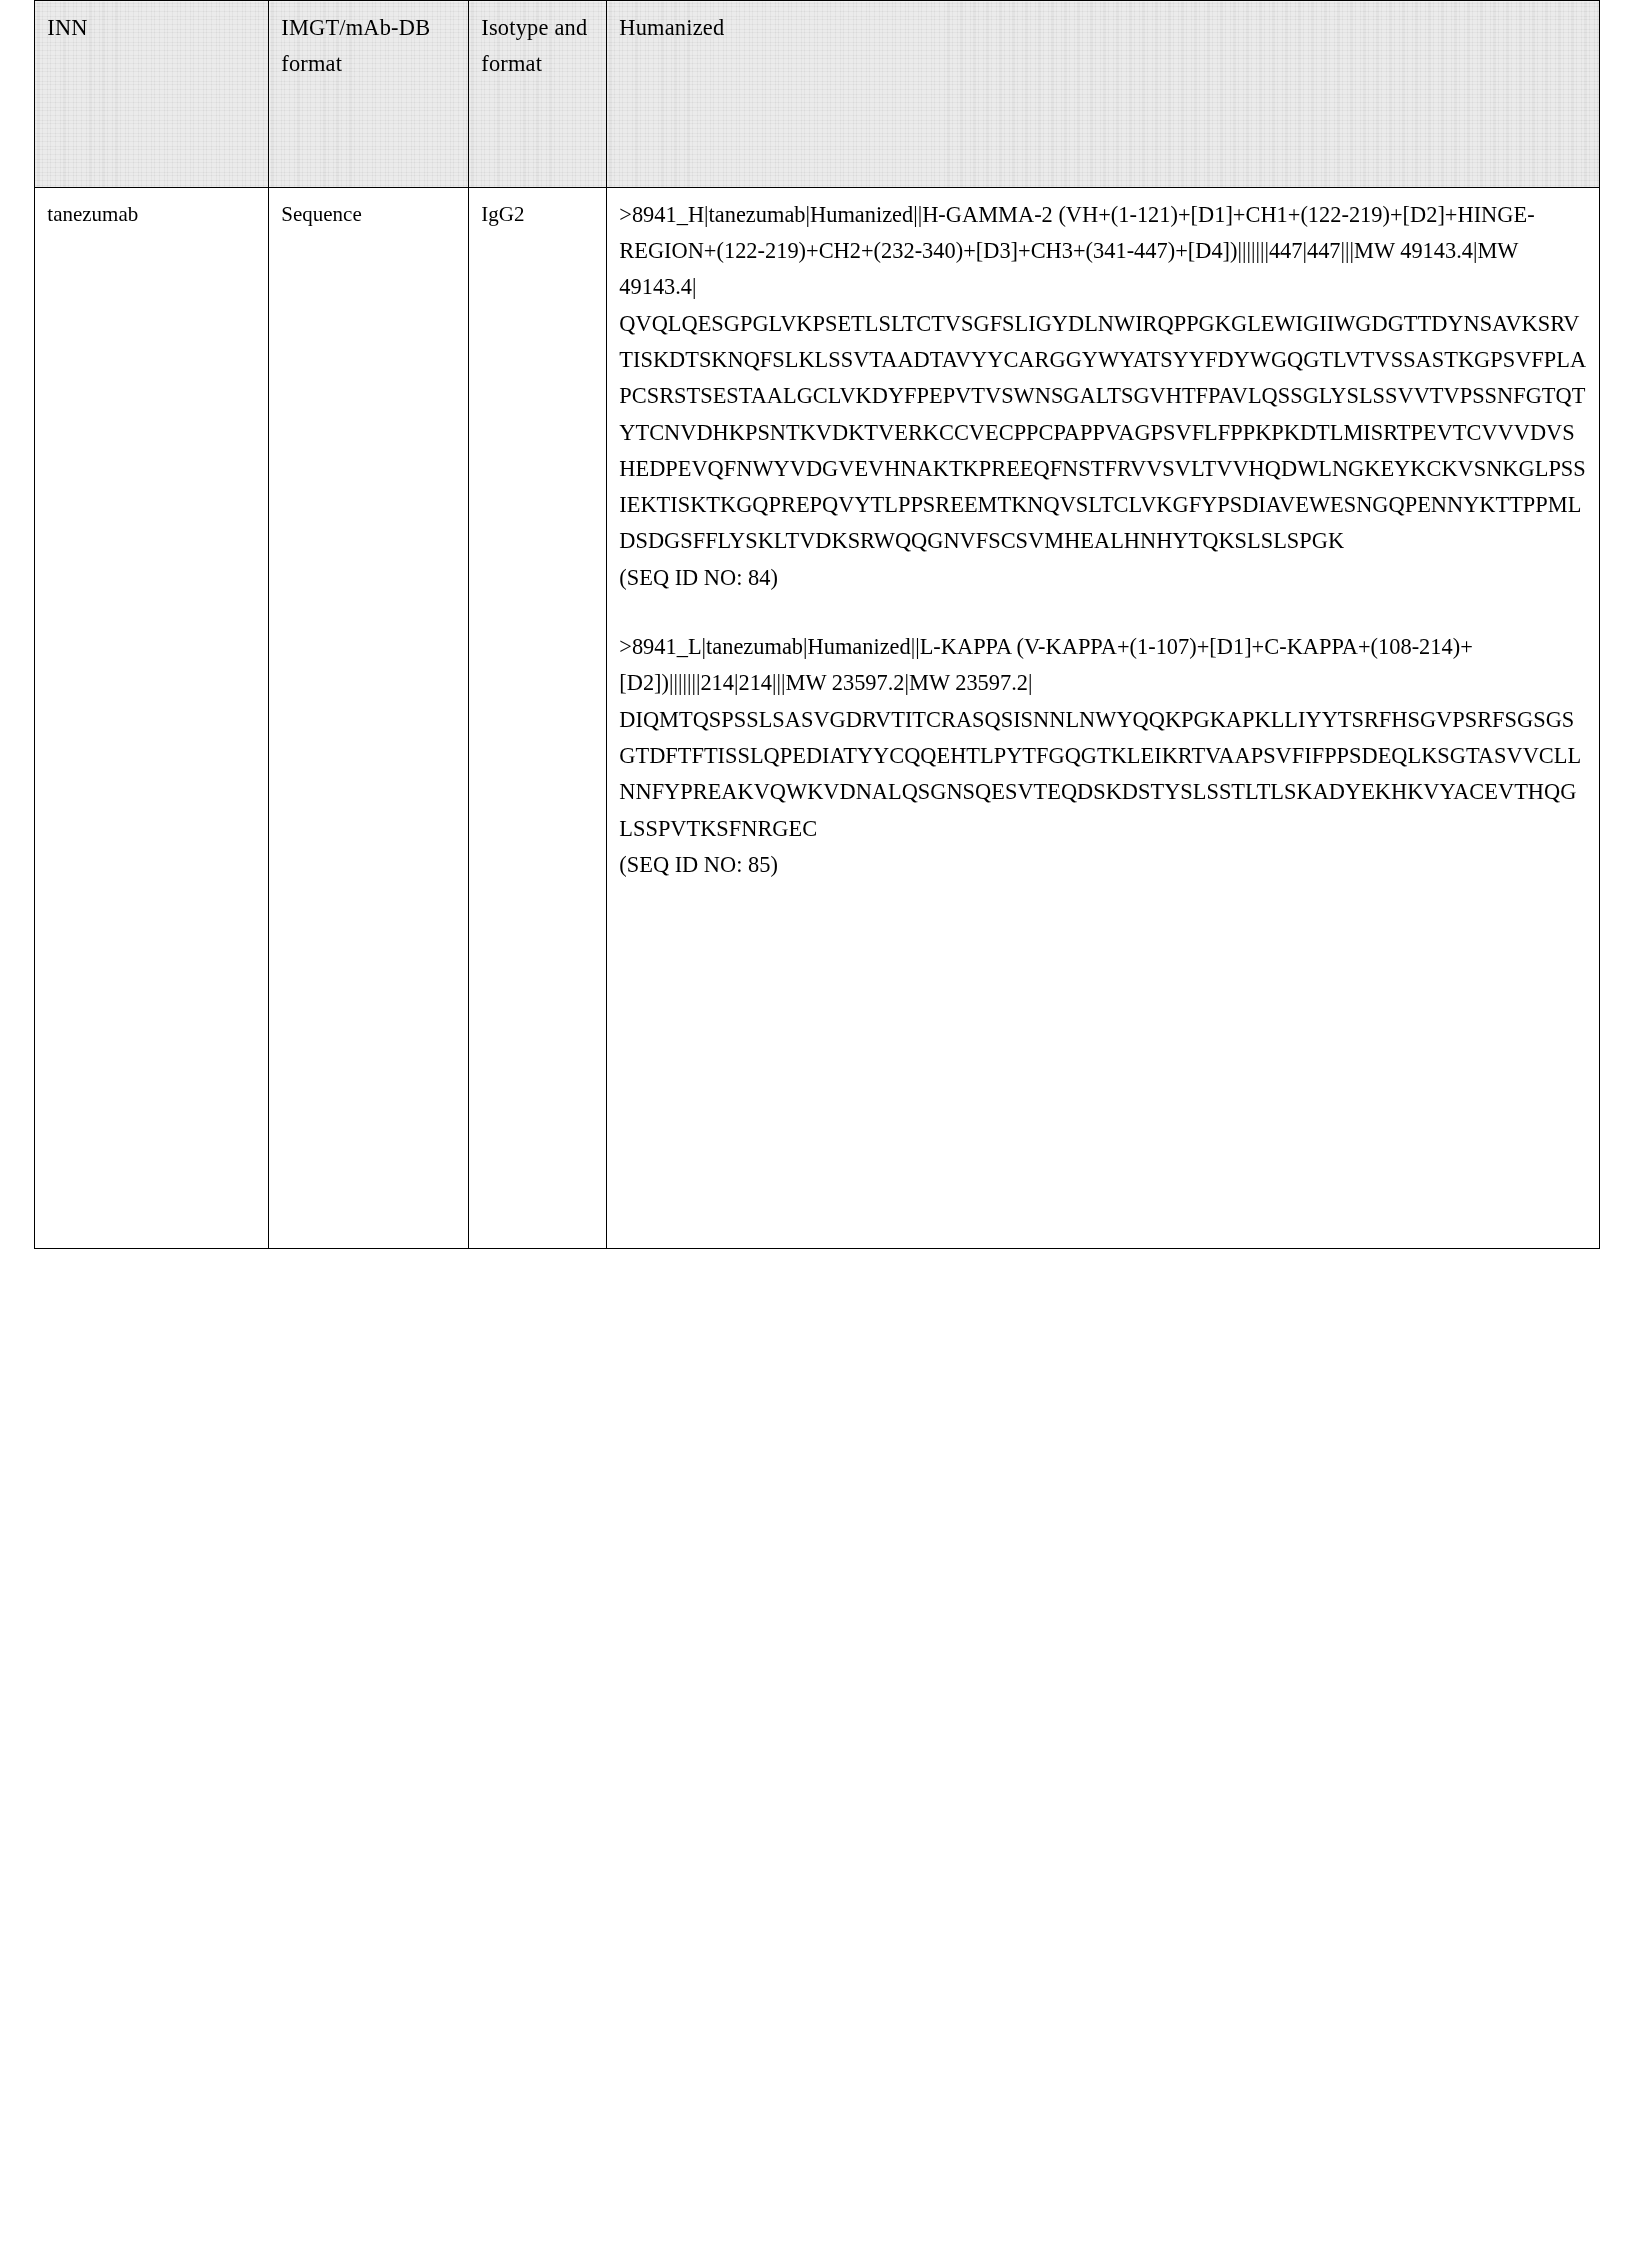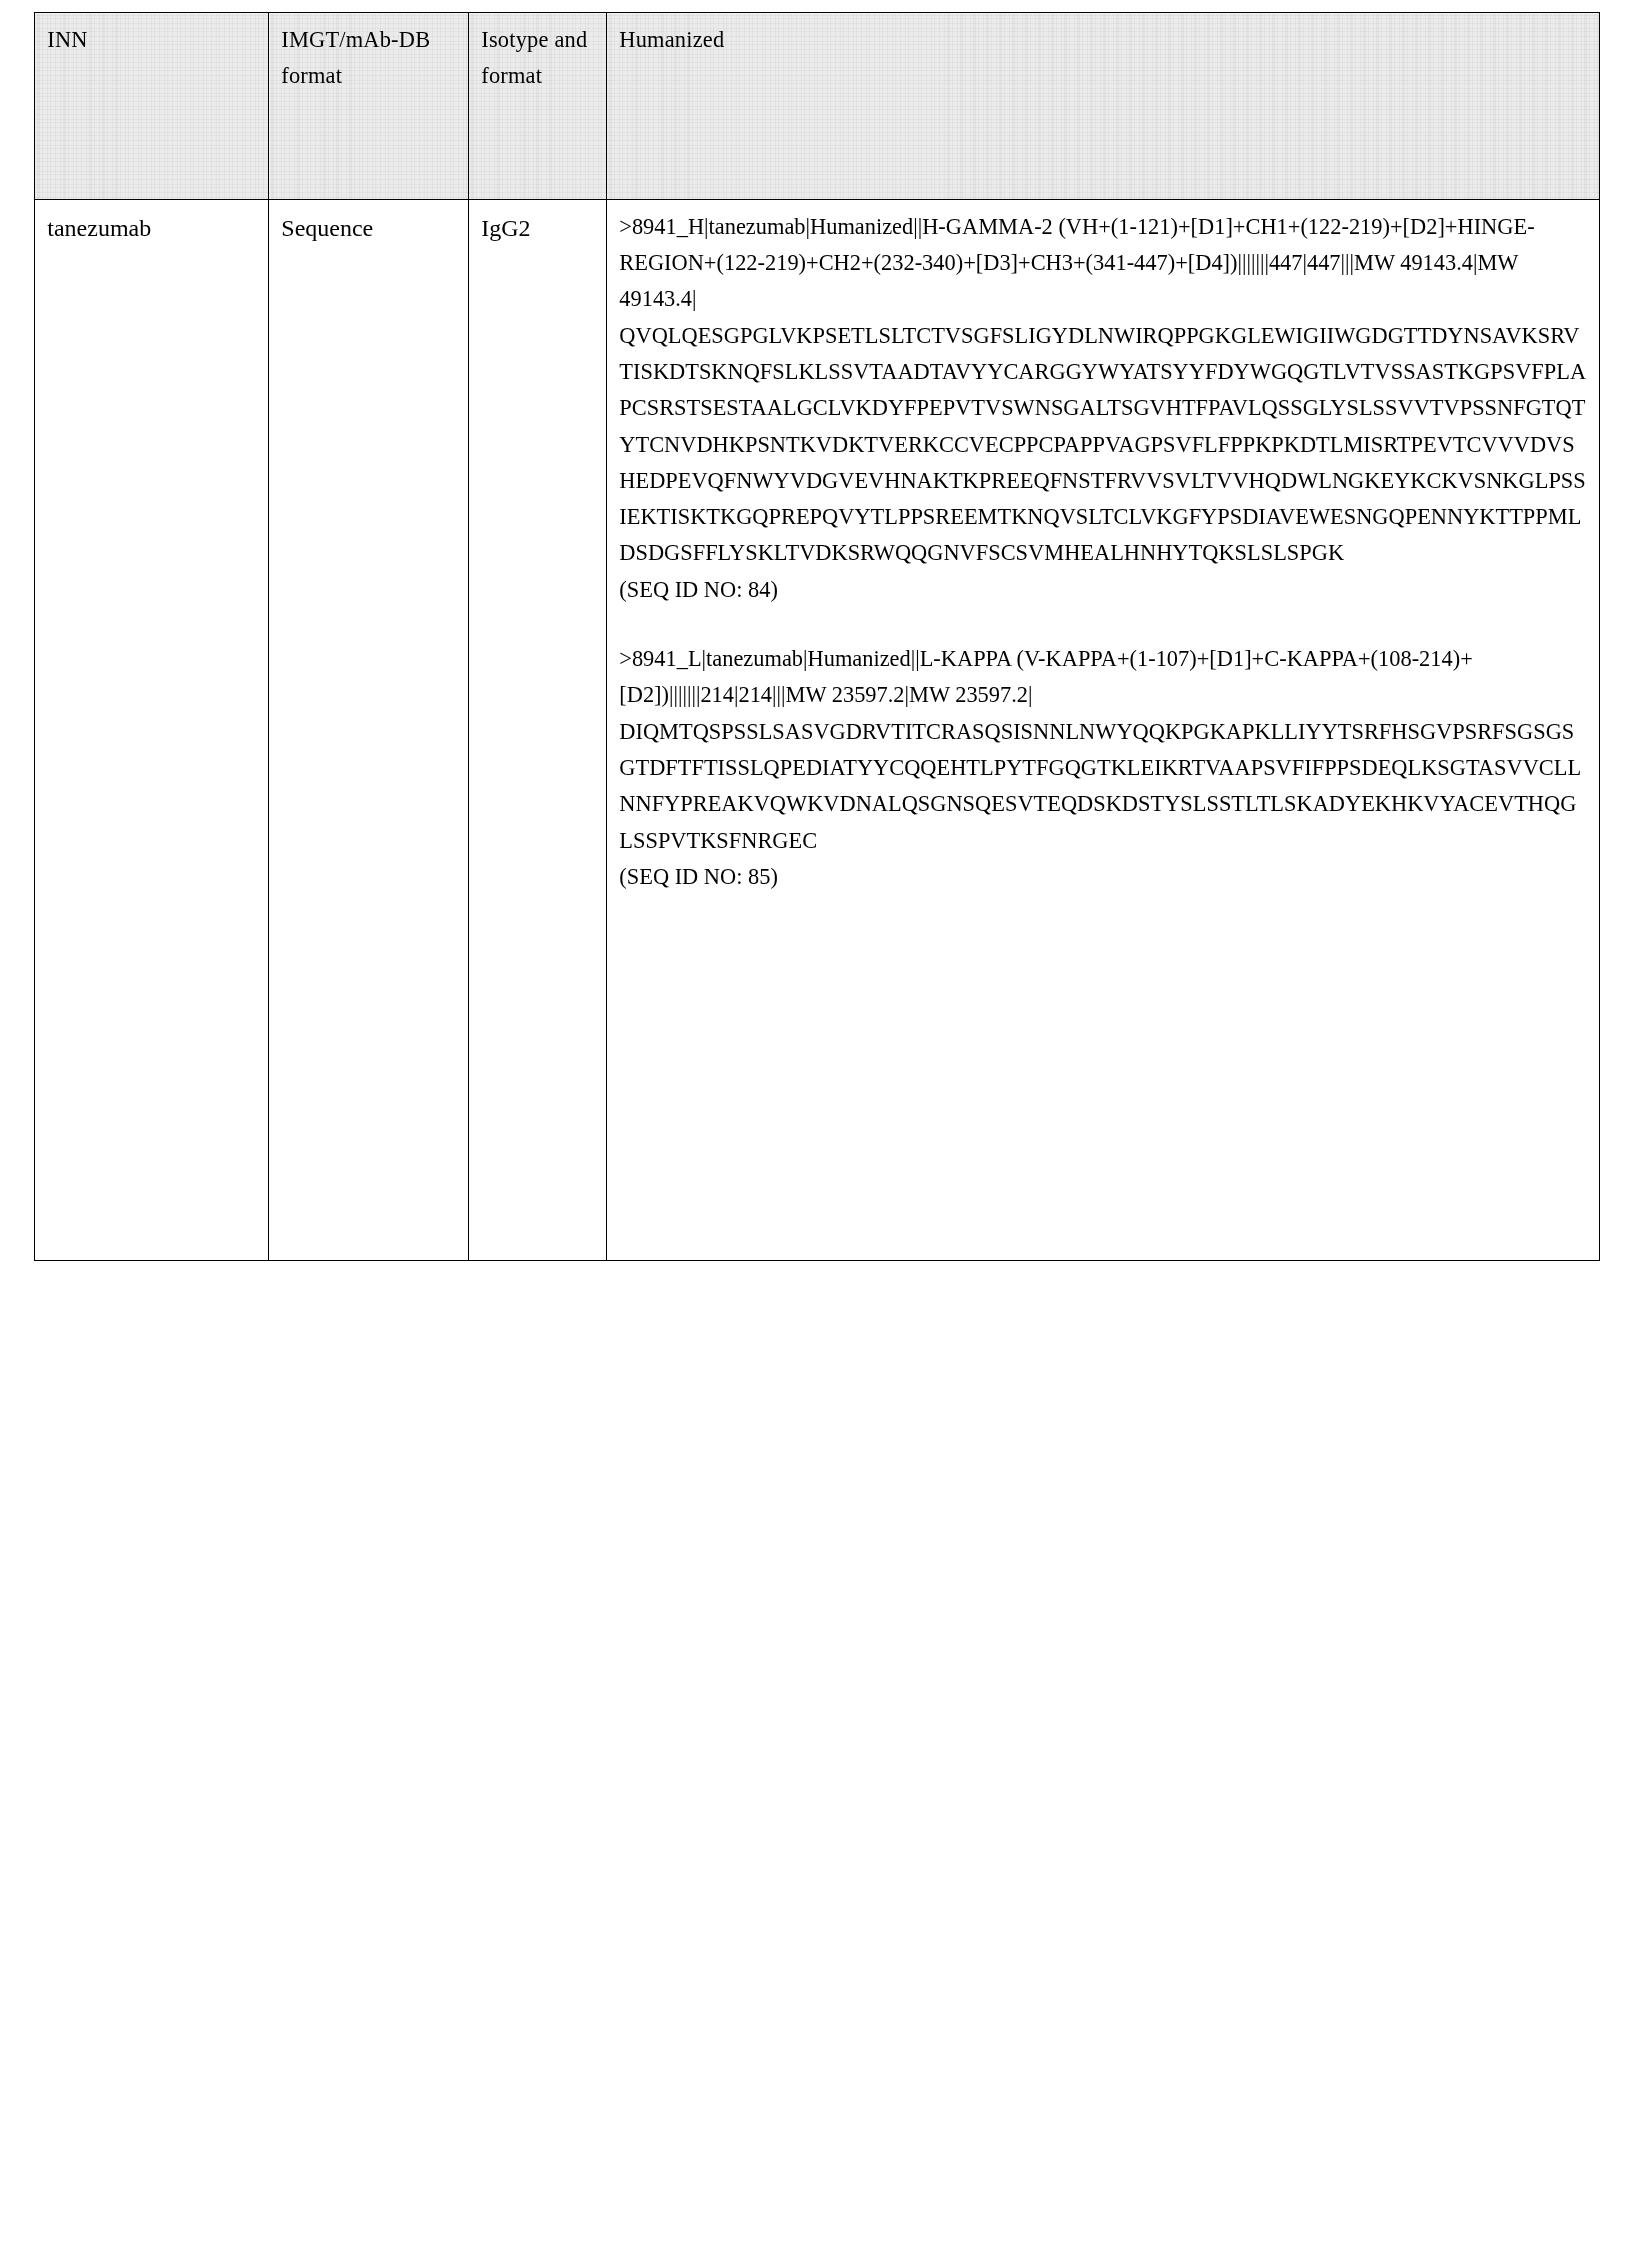--- a/index.html
+++ b/index.html
@@ -11,21 +11,21 @@
     width: 1626px;
     height: 2261px;
     font-family: "Liberation Serif", serif;
     color: #000000;
   }
   .page {
     position: relative;
     width: 1448px;
     height: 2261px;
     box-sizing: border-box;
-    padding: 12px 31px 0 24px;
+    padding: 0 31px 0 24px;
   }
   table.seq-table {
     border-collapse: collapse;
     table-layout: fixed;
     width: 1566px;
     margin-left: 10.3px;
   }
   table.seq-table td, table.seq-table th {
     border: 1.7px solid #000000;
     vertical-align: top;
@@ -48,21 +48,21 @@
   }
   col.c-inn { width: 234px; }
   col.c-section { width: 200px; }
   col.c-isotype { width: 138px; }
   col.c-sequence { width: auto; }
 
   .cell-text {
     white-space: pre-wrap;
     word-break: break-word;
     overflow-wrap: anywhere;
-    font-size: 24px;
+    font-size: 21px;
     line-height: 1.62;
   }
   .seq-block {
     white-space: pre-wrap;
     word-break: break-word;
     overflow-wrap: anywhere;
   }
   .seq-gap {
     height: 33px;
   }

